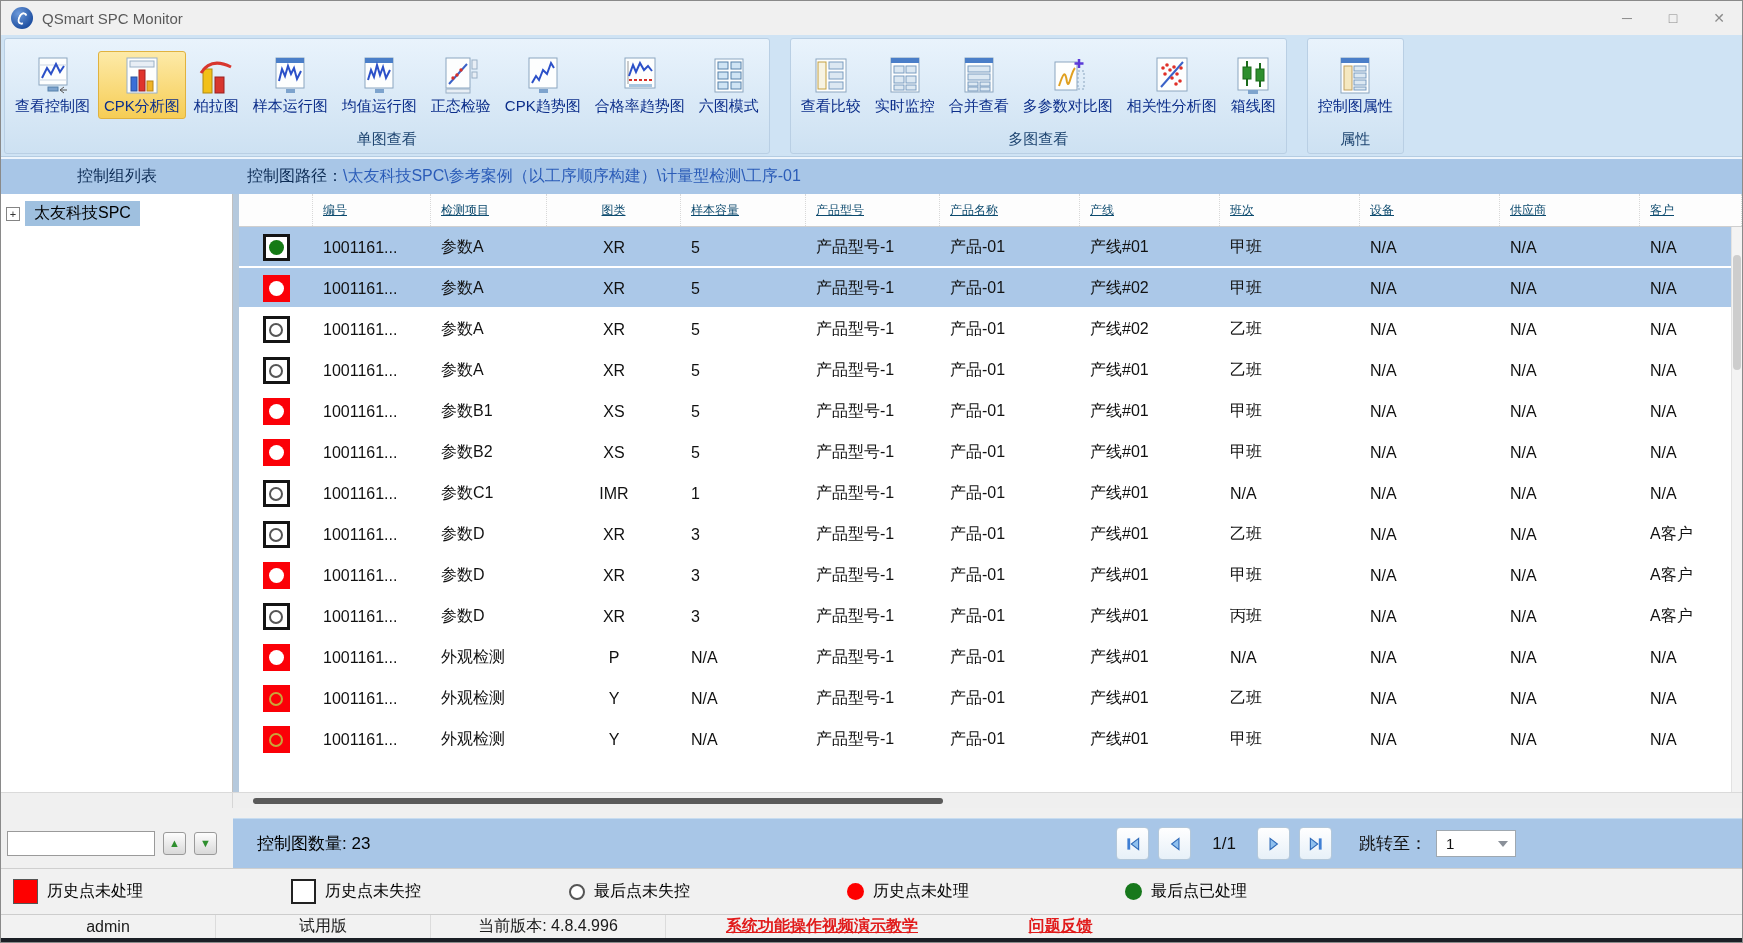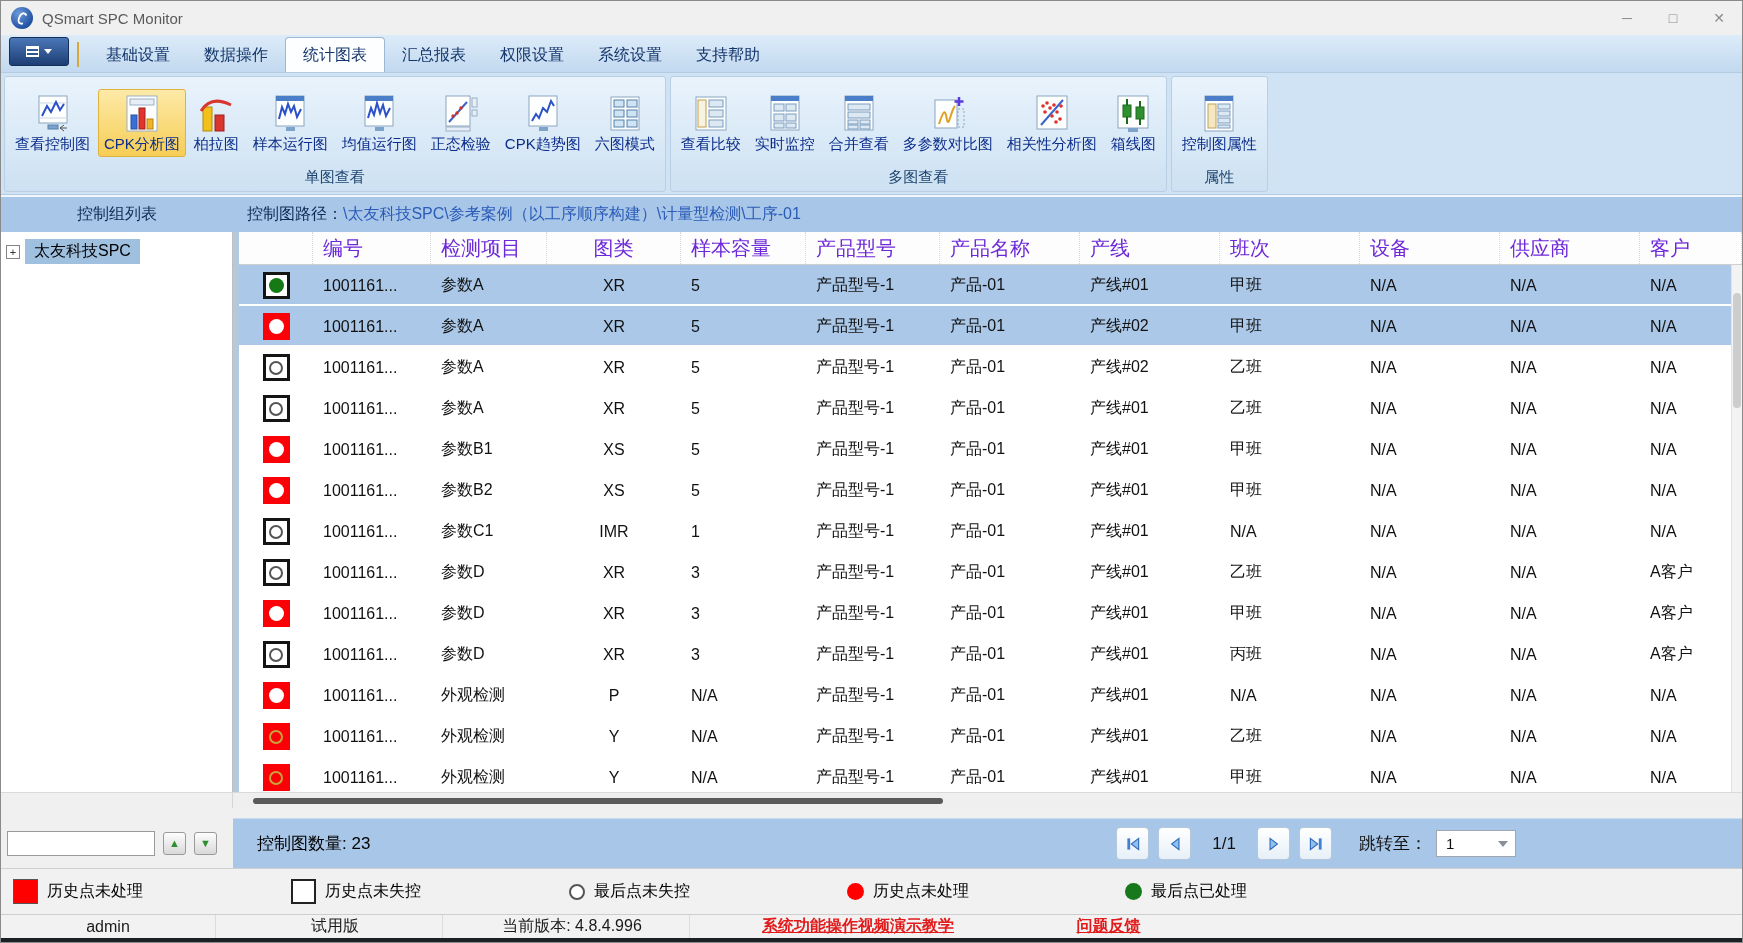--- a/index.html
+++ b/index.html
@@ -27,21 +27,21 @@
     display:flex; align-items:center; justify-content:center; gap:5px; }
   .appmenu .lines { width:13px; height:11px;
     background:linear-gradient(#fff 2px, transparent 2px) 0 0/13px 4px repeat-y; border:1px solid #fff; }
   .appmenu .caret { width:0; height:0; border-left:4px solid transparent; border-right:4px solid transparent; border-top:5px solid #fff; }
   .menu-divider { width:2px; height:25px; background:#d8a83c; margin:0 10px 5px 2px; align-self:flex-end; }
   .tabs { display:flex; height:100%; align-items:flex-end; }
   .tab { height:33px; display:flex; align-items:center; padding:0 17px; font-size:16px; color:#14366b; cursor:default; }
   .tab.active { background:#fdfeff; border:1px solid #9db8d2; border-bottom:none; border-radius:4px 4px 0 0; height:35px; }
   
   .ribbon { height:122px; flex:0 0 auto; background:#cfe3f4; display:flex; align-items:stretch;
-    padding:3px 3px 2px 3px; gap:4px; border-bottom:1px solid #b4cce2; }
+    padding:3px 3px 2px 3px; gap:20px; border-bottom:1px solid #b4cce2; }
   .ribbon-group { border:1px solid #b9cfe4; border-radius:3px;
     background:linear-gradient(#e9f3fc,#cde1f2); display:flex; flex-direction:column; flex:0 0 auto; }
   .ribbon-items { flex:1; display:flex; align-items:center; padding:2px 4px 0 4px; gap:2px; }
   .ribbon-btn { display:flex; flex-direction:column; align-items:center; padding:4px 5px 2px 5px; border-radius:3px; border:1px solid transparent; }
   .ribbon-btn.active { background:linear-gradient(#fdeaa8,#f6cd55); border-color:#e0b23f; }
   .ribbon-icon { width:38px; height:40px; display:block; }
   .ribbon-icon svg { width:38px; height:40px; display:block; }
   .ribbon-label { font-size:15px; color:#0c2e8a; margin-top:1px; white-space:nowrap; }
   .ribbon-group-label { text-align:center; font-size:15px; color:#1d4470; padding:2px 0 4px 0; }
   
@@ -50,21 +50,21 @@
   .path-label { font-size:16px; color:#0d2c55; margin-left:14px; }
   .path-value { font-size:16px; color:#2b5cb8; margin-left:0; white-space:nowrap; }
   
   .content { flex:1 1 auto; min-height:0; display:flex; background:#fff; }
   .sidebar { width:232px; flex:0 0 auto; border-right:1px solid #c0c0c0; background:#fff; padding-top:7px; }
   .tree-item { display:flex; align-items:center; padding-left:5px; gap:5px; }
   .expander { width:14px; height:14px; border:1px solid #848484; background:#fff; font-size:11px; line-height:12px; text-align:center; color:#333; flex:0 0 auto; }
   .tree-label { font-size:16px; color:#000; background:#9fc0df; padding:2px 9px; }
   .tablewrap { flex:1 1 auto; min-width:0; position:relative; display:flex; flex-direction:column; border-left:6px solid #b5c9dd; overflow:hidden; }
   .thead { height:33px; flex:0 0 auto; display:flex; align-items:stretch; background:#fdfdfd; border-bottom:1px solid #cfcfcf; }
-  .th { font-size:20px; color:#6d28d9; padding-left:10px; border-right:1px dotted #d8d8d8; display:flex; align-items:center; flex:0 0 auto; }
+  .th { font-size:12px; color:#0c4a6e; padding-left:10px; border-right:1px dotted #d8d8d8; display:flex; align-items:center; flex:0 0 auto;text-decoration:underline; }
   .tbody { flex:1 1 auto; overflow:hidden; }
   .row { height:41px; display:flex; align-items:center; background:#fff; }
   .row.selected { background:#abc8e8; box-shadow:inset 0 -2px 0 #fff; }
   .cell { font-size:16px; color:#111; padding-left:10px; white-space:nowrap; overflow:hidden; flex:0 0 auto; }
   .c0 { width:74px; display:flex; justify-content:center; padding-left:0; }
   .c1 { width:118px; } .c2 { width:116px; }
   .c3 { width:134px; text-align:center; padding-left:0; justify-content:center; }
   .c4 { width:125px; } .c5 { width:134px; } .c6 { width:140px; } .c7 { width:140px; }
   .c8 { width:140px; } .c9 { width:140px; } .c10 { width:140px; }
   .c11 { flex:1 1 auto; }
@@ -108,21 +108,21 @@
   .legend { height:46px; flex:0 0 auto; background:#f1f1f1; border-top:1px solid #cfcfcf; display:flex; align-items:center; }
   .legend-item { display:flex; align-items:center; gap:9px; width:278px; flex:0 0 auto; padding-left:12px; }
   .legend-label { font-size:16px; color:#000; white-space:nowrap; }
   .lsw { flex:0 0 auto; }
   .lsw.square { width:25px; height:25px; border:1px solid #555; }
   .lsw.square.is-white { border:2px solid #222; }
   .lsw.circle { width:17px; height:17px; border-radius:50%; }
   .lsw.circle-hollow { width:16px; height:16px; border-radius:50%; border:2px solid #555; background:#fff; }
   
   .statusbar { height:28px; flex:0 0 auto; background:#f2f2f2; border-top:1px solid #cdcdcd; border-bottom:4px solid #1b1f26;
-    display:flex; align-items:center;gap:12px; }
+    display:flex; align-items:center; }
   .status-seg { font-size:16px; color:#1a1a1a; display:flex; align-items:center; justify-content:center; white-space:nowrap; }
   .status-seg.link { color:#e11b1b; text-decoration:underline; font-weight:bold; }
   .s0 { width:215px; border-right:1px solid #dcdcdc; height:100%; }
   .s1 { width:215px; border-right:1px solid #dcdcdc; height:100%; }
   .s2 { width:235px; border-right:1px solid #dcdcdc; height:100%; }
   .s3 { width:312px; } .s4 { width:165px; } .s5 { flex:1; }
 </style>
 </head>
 <body>
 
@@ -133,36 +133,20 @@
         <i></i>
       </span>
     <span class="apptitle">QSmart SPC Monitor</span>
     <div class="wincontrols">
       <span class="winbtn">─</span>
       <span class="winbtn">□</span>
       <span class="winbtn">✕</span>
     </div>
   </div>
 
-  <div class="menubar">
-    <div class="appmenu">
-      <span class="lines"></span>
-      <span class="caret"></span>
-    </div>
-    <div class="menu-divider"></div>
-    <div class="tabs" id="tabs">
-        <div class="tab">基础设置</div>
-        <div class="tab">数据操作</div>
-        <div class="tab active">统计图表</div>
-        <div class="tab">汇总报表</div>
-        <div class="tab">权限设置</div>
-        <div class="tab">系统设置</div>
-        <div class="tab">支持帮助</div>
-      </div>
-  </div>
 
   <div class="ribbon" id="ribbon">
       <div class="ribbon-group">
         <div class="ribbon-items">
           <div class="ribbon-btn">
             <span class="ribbon-icon">
               <svg viewBox="0 0 38 40">
                 <rect x="5" y="2" width="28" height="27" fill="#fdfefe" stroke="#8ba6c0"></rect>
                 <line x1="5" y1="9" x2="33" y2="9" stroke="#ccd6e2"></line>
                 <line x1="5" y1="24" x2="33" y2="24" stroke="#ccd6e2"></line>
@@ -234,20 +218,32 @@
           </div>
           <div class="ribbon-btn">
             <span class="ribbon-icon">
               <svg viewBox="0 0 38 40">
                 <rect x="5" y="2" width="28" height="30" fill="#fdfefe" stroke="#8ba6c0"></rect>
                 <polyline points="8,27 12,20 15,24 19,14 23,18 27,7 30,12" fill="none" stroke="#2b50c8" stroke-width="2"></polyline>
                 <rect x="15" y="33" width="9" height="4" fill="#7da3cd"></rect>
               </svg>
             </span>
             <span class="ribbon-label">CPK趋势图</span>
+          </div>
+          <div class="ribbon-btn">
+            <span class="ribbon-icon">
+              <svg viewBox="0 0 38 40">
+                <rect x="4" y="2" width="30" height="30" fill="#fdfefe" stroke="#8ba6c0"></rect>
+                <line x1="7" y1="5" x2="7" y2="28" stroke="#999"></line>
+                <polyline points="8,20 12,9 15,16 19,7 23,14 27,10 31,15" fill="none" stroke="#2b50c8" stroke-width="2"></polyline>
+                <line x1="8" y1="24" x2="32" y2="24" stroke="#d83028" stroke-width="2" stroke-dasharray="3,2"></line>
+                <rect x="8" y="28" width="23" height="3" fill="#a8c6e0"></rect>
+              </svg>
+            </span>
+            <span class="ribbon-label">合格率趋势图</span>
           </div>
           <div class="ribbon-btn">
             <span class="ribbon-icon">
               <svg viewBox="0 0 38 40">
                 <rect x="5" y="3" width="28" height="33" fill="#fdfefe" stroke="#8ba6c0"></rect>
                 <g fill="#cfe4f4" stroke="#5580aa">
                   <rect x="8" y="6" width="10" height="7"></rect>
                   <rect x="21" y="6" width="10" height="7"></rect>
                   <rect x="8" y="16" width="10" height="7"></rect>
                   <rect x="21" y="16" width="10" height="7"></rect>

